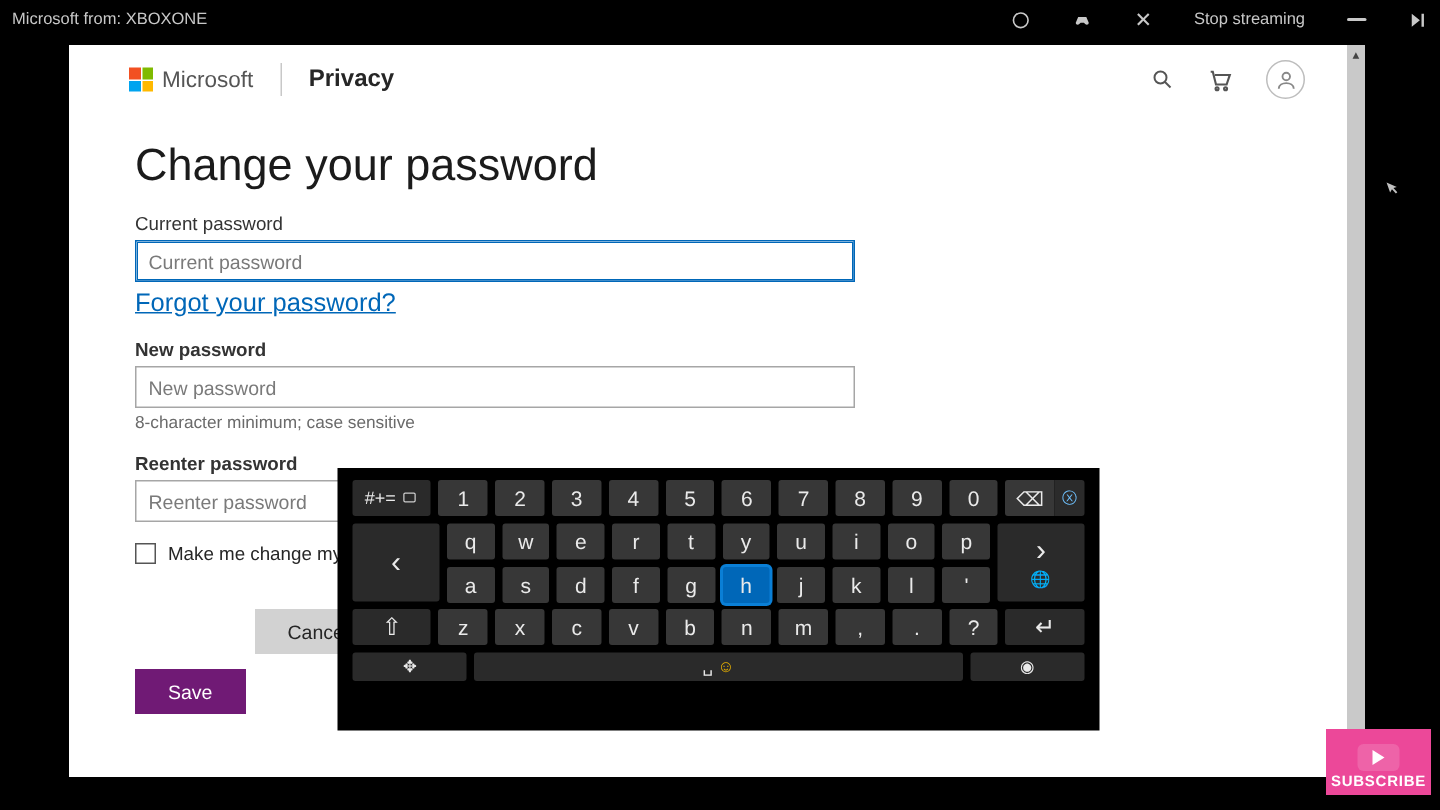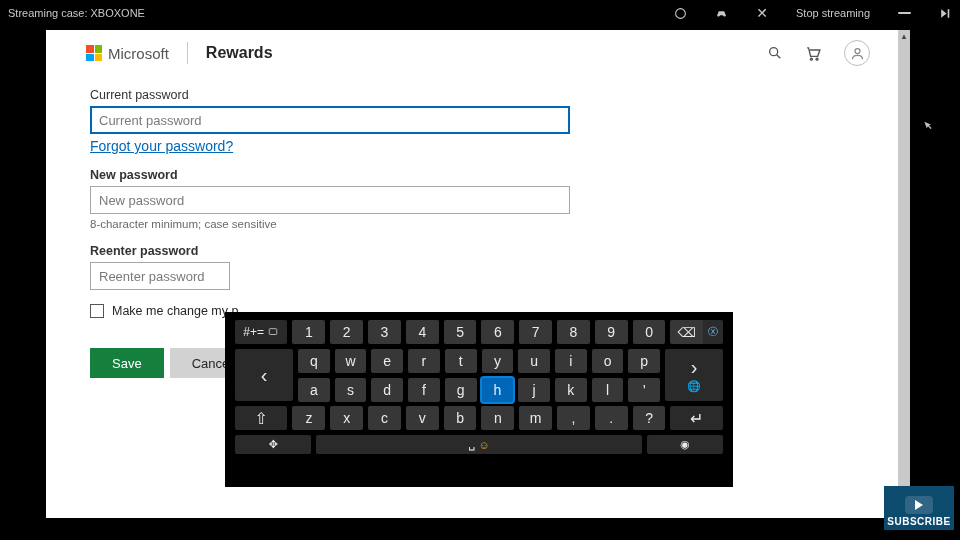--- a/index.html
+++ b/index.html
@@ -75,30 +75,30 @@
   .page h1 { font-size:30px; font-weight:400; color:#1b1b1b; margin-top:6px; margin-bottom:14px;}
   .subt { font-size:12.5px; color:#3a3a3a; margin-bottom:16px;}
   label.fld-label { font-size:12.5px; color:#333; display:block; margin-bottom:4px;}
   label.fld-label.bold { font-weight:600;}
   .fld {
     width:480px; height:28px; border:1px solid #a6a6a6;
     font-size:13px; padding:0 8px; color:#333; display:block;
   }
   .fld.focus { border-color:#0067b8; border-width:1px; box-shadow:0 0 0 1px #0067b8 inset;}
   .fld::placeholder { color:#7a7a7a;}
-  .link { color:#0067b8; font-size:14px; margin-top:4px; display:inline-block;}
+  .link { color:#0067b8; font-size:17px; margin-top:4px; display:inline-block;}
   .hint { color:#6a6a6a; font-size:11.5px; margin-top:4px;}
   .group { margin-bottom:14px;}
   .reenter-input { width:140px; }
   .chk-row { display:flex; align-items:center; gap:8px; margin-top:6px; font-size:12.5px;}
   .chk { width:14px; height:14px; border:1px solid #555; display:inline-block; background:#fff;}
   
   .btn-row { margin-top:30px; display:flex; gap:6px;}
   .btn { height:30px; padding:0 22px; font-size:13px; border:0; cursor:pointer; display:flex; align-items:center; justify-content:center;}
-  .btn-primary { background:#15803d; color:#fff;}
+  .btn-primary { background:#701a75; color:#fff;margin-top:40px;}
   .btn-sec { background:#d2d2d2; color:#262626;}
   
   .osk {
     position:absolute; left:225px; top:312px; width:508px; height:175px;
     background:#000; z-index:10; color:#eaeaea;
     padding:8px 10px 6px 10px;
   }
   .osk-grid { display:flex; flex-direction:column; gap:5px; height:100%;}
   .osk-row { display:flex; gap:5px; align-items:stretch; }
   .osk-key {
@@ -113,37 +113,37 @@
   .osk-key .sm { font-size:11px;}
   .osk-key.sym { font-size:12px;}
   .osk-bottom { display:flex; gap:5px; height:19px;}
   .osk-bottom .osk-key { height:19px; font-size:11px;}
   .osk-dualbs {flex:1.6; display:flex;}
   .osk-dualbs .a{flex:1;background:#373737;border-radius:2px 0 0 2px;display:flex;align-items:center;justify-content:center;}
   .osk-dualbs .b{width:20px;background:#2b2b2b;border-radius:0 2px 2px 0;display:flex;align-items:center;justify-content:center;font-size:10px;color:#6fc2ff;}
   
   .sub-badge {
     position:absolute; right:6px; bottom:10px; width:70px; height:44px;
-    background:#0c4a6e; color:#fff; font-weight:700; font-size:10px;
+    background:#ec4899; color:#fff; font-weight:700; font-size:10px;
     display:flex; flex-direction:column; align-items:center; justify-content:flex-end; padding-bottom:3px;
     z-index:20; letter-spacing:0.5px;
   }
   .sub-badge .play {
     width:28px; height:18px; background:rgba(255,255,255,0.15); border-radius:4px;
     display:flex; align-items:center; justify-content:center; margin-bottom:2px;
   }
   .sub-badge .play::after { content:""; border-left:8px solid #fff; border-top:5px solid transparent; border-bottom:5px solid transparent;}
   
   .cursor-spot { position:absolute; right:30px; top:120px; width:10px; height:10px; color:#b8b8b8; z-index:2;}
 </style>
 </head>
 <body>
 
 <div class="stream-bar">
-  <span>Streaming case: XBOXONE</span>
+  <span>Microsoft from: XBOXONE</span>
   <div class="stream-right">
     <span>
       <svg class="sr-icon" viewBox="0 0 24 24" fill="none" stroke="#c8c8c8" stroke-width="2">
           <circle cx="12" cy="12" r="9"></circle>
         </svg>
     </span>
     <span>
       <svg class="sr-icon" viewBox="0 0 24 24" fill="#c8c8c8">
           <path d="M7 8h10l3 7c0 2-2 3-4 2l-2-2H10l-2 2c-2 1-4 0-4-2z"></path>
         </svg>
@@ -176,21 +176,21 @@
       <div class="ms-logo">
         <span class="sq">
             <span></span>
             <span></span>
             <span></span>
             <span></span>
           </span>
         <span>Microsoft</span>
       </div>
       <span class="vdiv"></span>
-      <span class="acct">Rewards</span>
+      <span class="acct">Privacy</span>
     </div>
     <div class="ms-header-right">
       <span class="icon-btn">
         <svg width="16" height="16" viewBox="0 0 24 24" fill="none" stroke="#555" stroke-width="2">
             <circle cx="10" cy="10" r="6"></circle>
             <line x1="20" y1="20" x2="14.5" y2="14.5"></line>
           </svg>
       </span>
       <span class="icon-btn">
         <svg width="17" height="17" viewBox="0 0 24 24" fill="none" stroke="#555" stroke-width="2">
@@ -202,20 +202,21 @@
       <span class="avatar">
         <svg width="15" height="15" viewBox="0 0 24 24" fill="none" stroke="#888" stroke-width="2">
             <circle cx="12" cy="8" r="4"></circle>
             <path d="M4 21c0-4 4-6 8-6s8 2 8 6"></path>
           </svg>
       </span>
     </div>
   </div>
 
   <div class="page">
+    <h1>Change your password</h1>
 
     <div class="group">
       <label class="fld-label">Current password</label>
       <input class="fld focus" type="password" placeholder="Current password" style="">
       <a class="link" href="#">Forgot your password?</a>
     </div>
 
     <div class="group">
       <label class="fld-label bold">New password</label>
       <input class="fld" type="password" placeholder="New password" style="">

